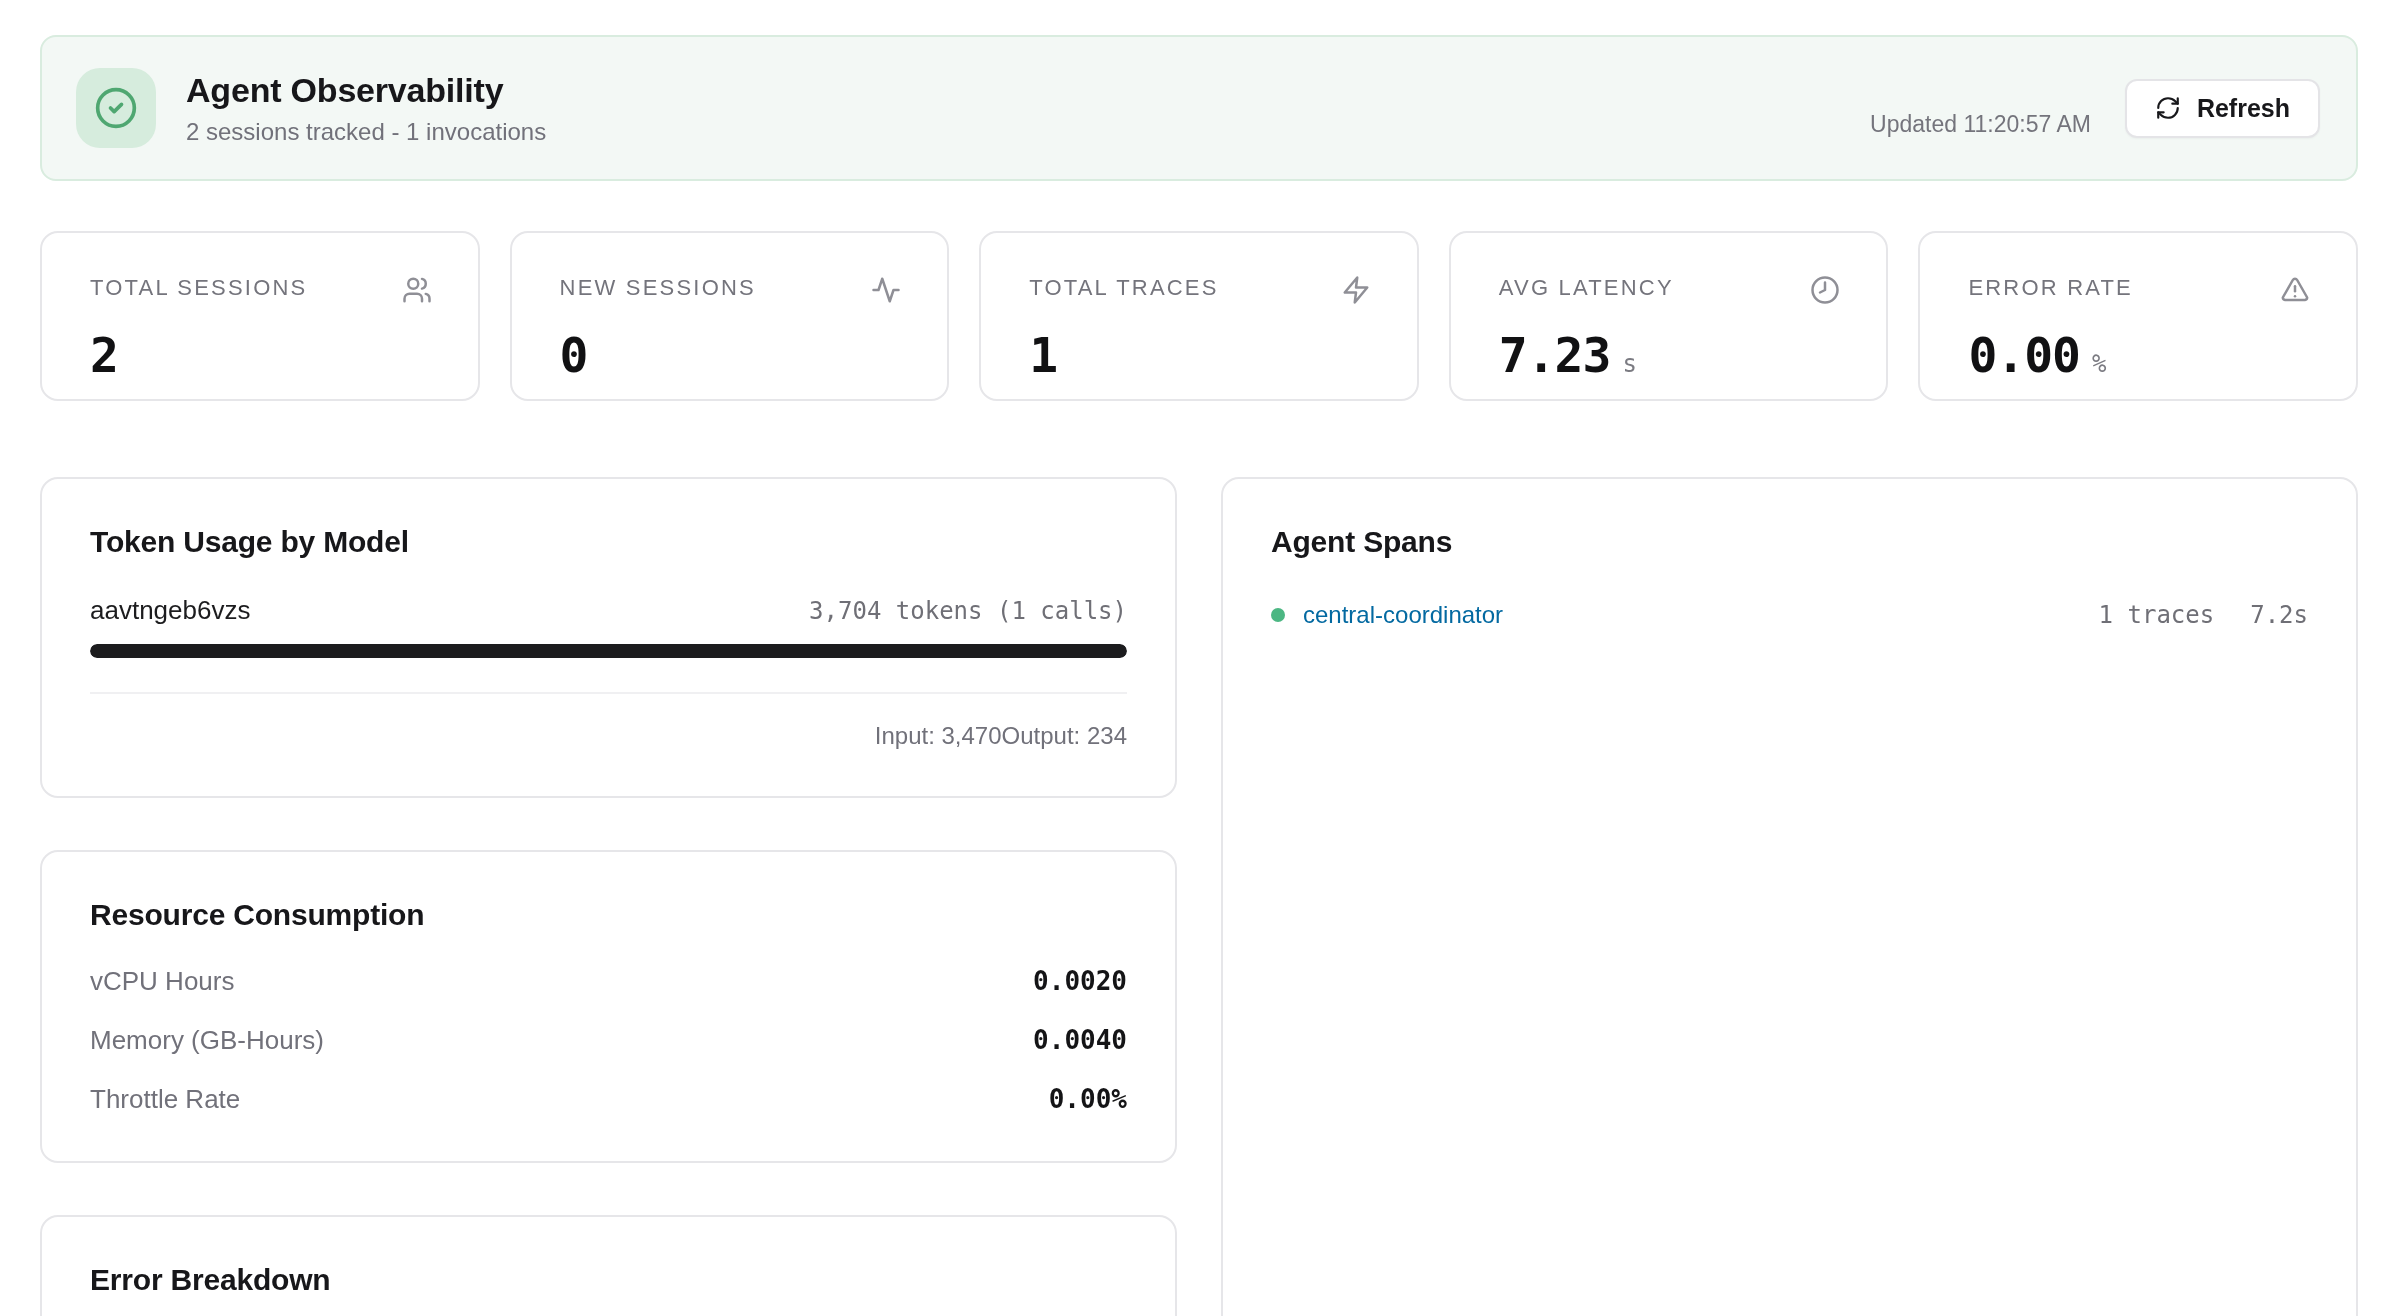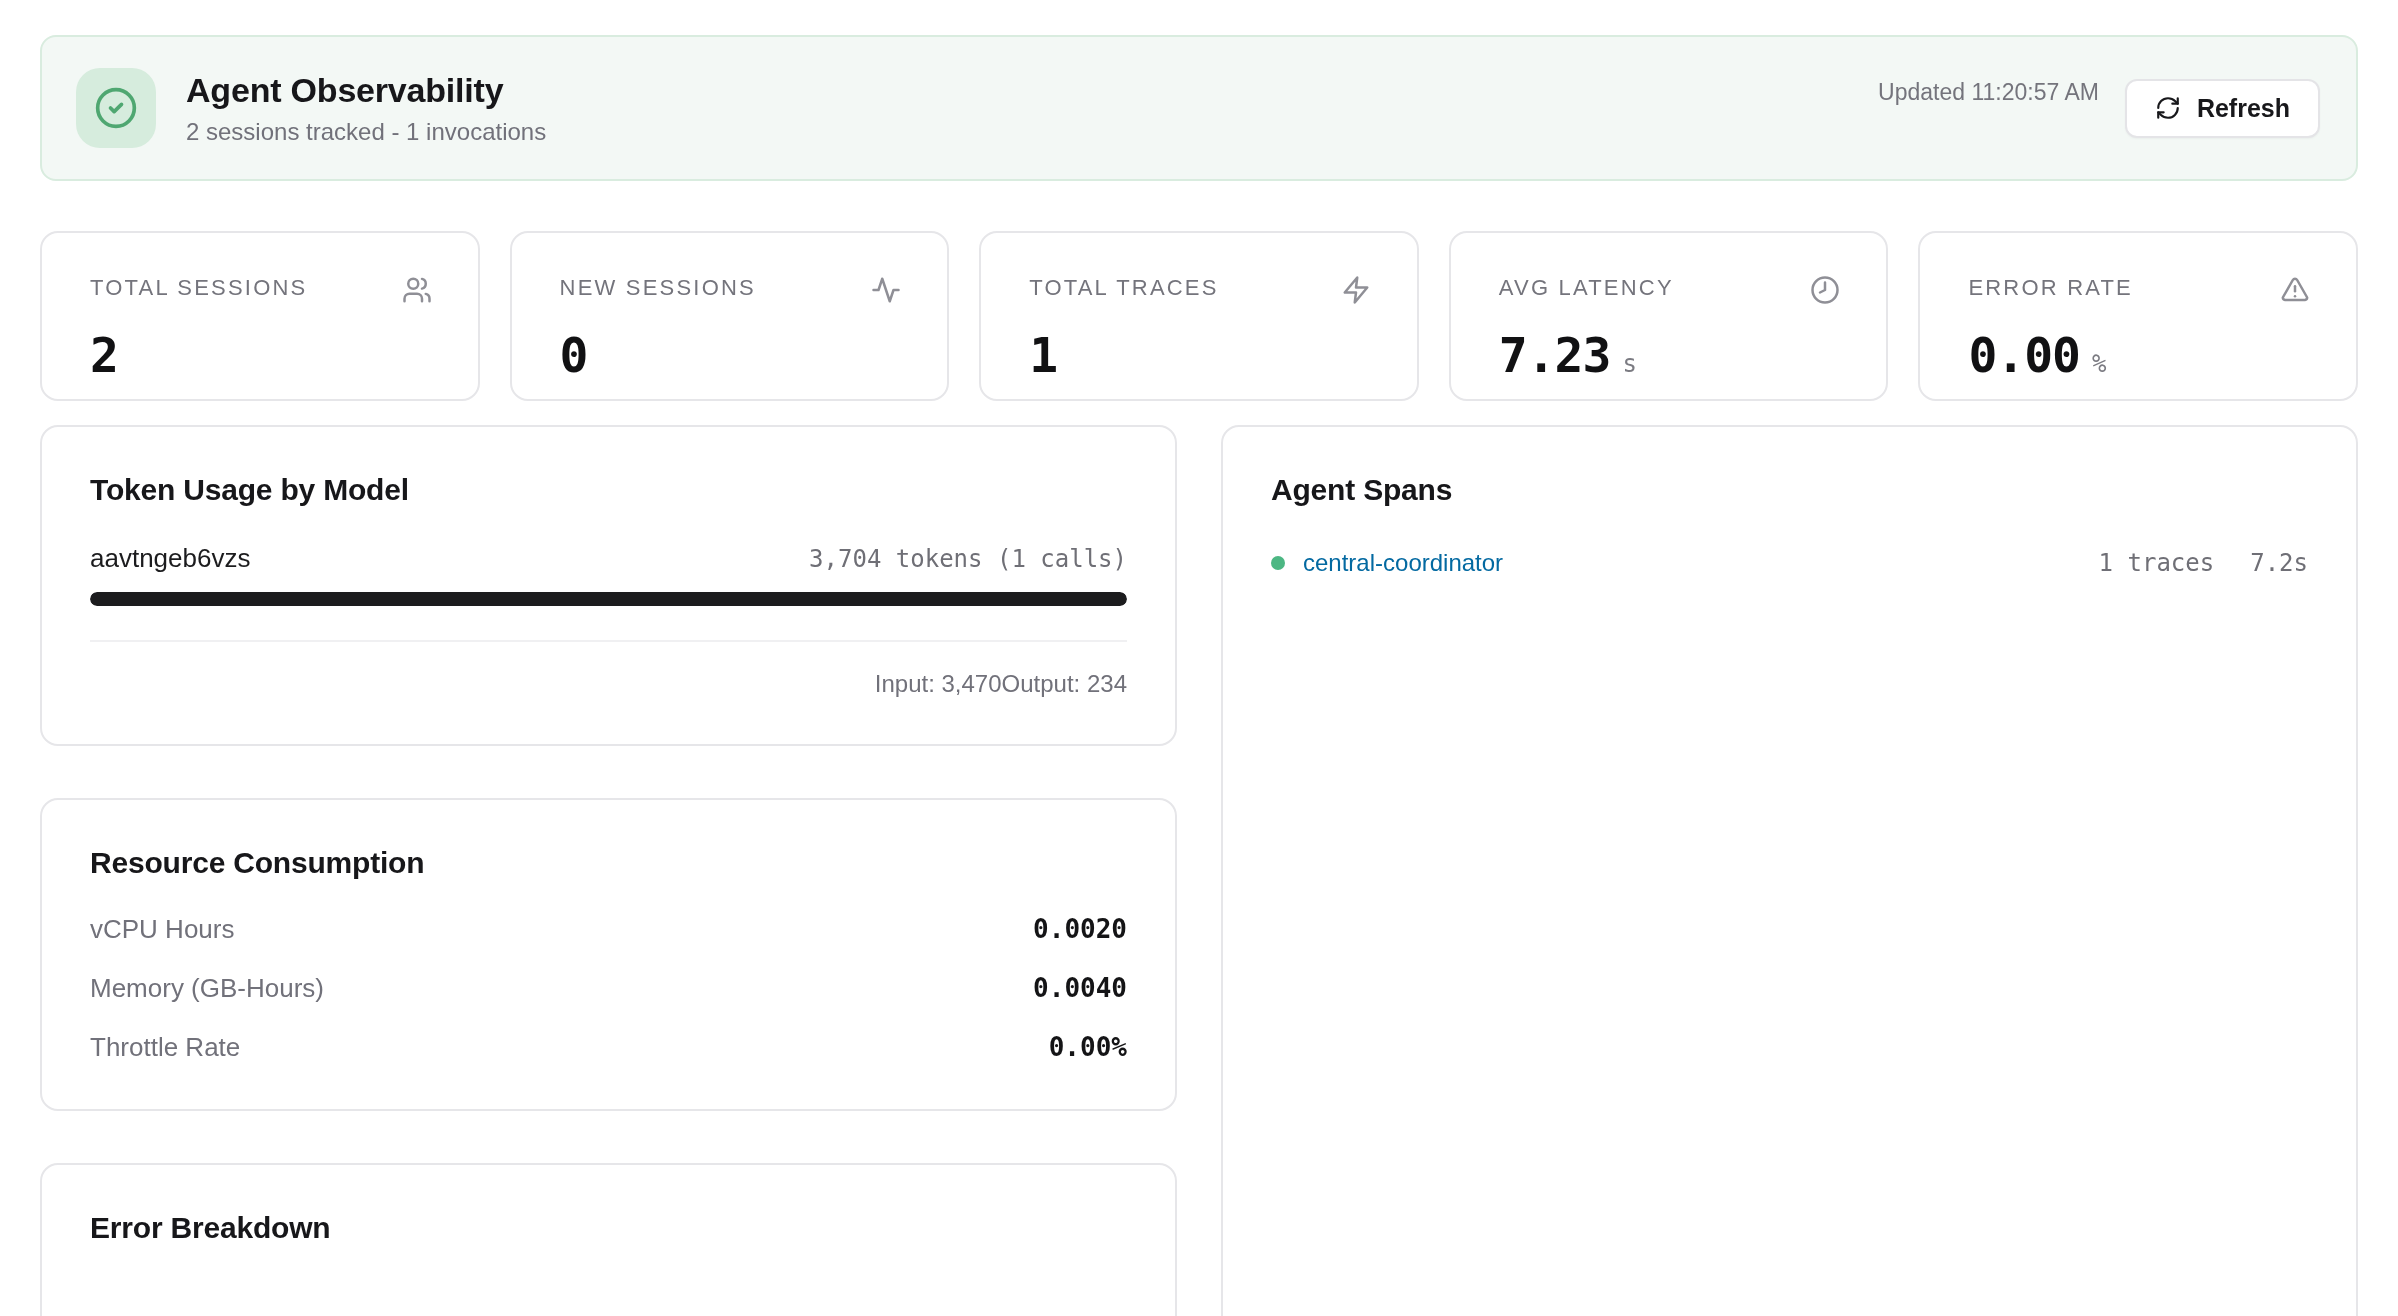--- a/index.html
+++ b/index.html
@@ -20,39 +20,39 @@
   .banner-icon-box {
     width: 80px; height: 80px; border-radius: 24px;
     background: #d6ecdd; color: #4fa771;
     display: flex; align-items: center; justify-content: center;
     flex: 0 0 auto; margin-right: 30px;
   }
   .banner-icon-box svg { width: 44px; height: 44px; }
   .banner-titles { flex: 1 1 auto; }
   .banner-title { font-size: 34px; font-weight: 700; color: #17171a; letter-spacing: -0.2px; }
   .banner-subtitle { font-size: 24px; color: #71717a; margin-top: 8px; }
-  .banner-right { display: flex; align-items: flex-start; gap: 26px; }
+  .banner-right { display: flex; align-items: flex-end; gap: 34px; }
   .updated-text { font-size: 23px; color: #74747c; }
   .refresh-btn {
     display: flex; align-items: center; gap: 16px;
     background: #ffffff;
     border: 2px solid #e4e4e7;
     border-radius: 12px;
     padding: 13px 28px;
     font-size: 25px; font-weight: 600; color: #18181b;
     font-family: "Liberation Sans", sans-serif;
     cursor: pointer;
     box-shadow: 0 1px 2px rgba(0,0,0,0.04);
   }
   .refresh-btn svg { width: 26px; height: 26px; color: #18181b; }
 
   
   .stats {
     display: grid; grid-template-columns: repeat(5, 1fr); gap: 30px;
-    margin-bottom: 24px;
+    margin-bottom: 76px;
   }
   .stat-card {
     height: 170px;
     border: 2px solid #e6e6e9;
     border-radius: 18px;
     background: #ffffff;
     padding: 42px 46px 0 48px;
   }
   .stat-top { display: flex; align-items: flex-start; justify-content: space-between; }
   .stat-label {

